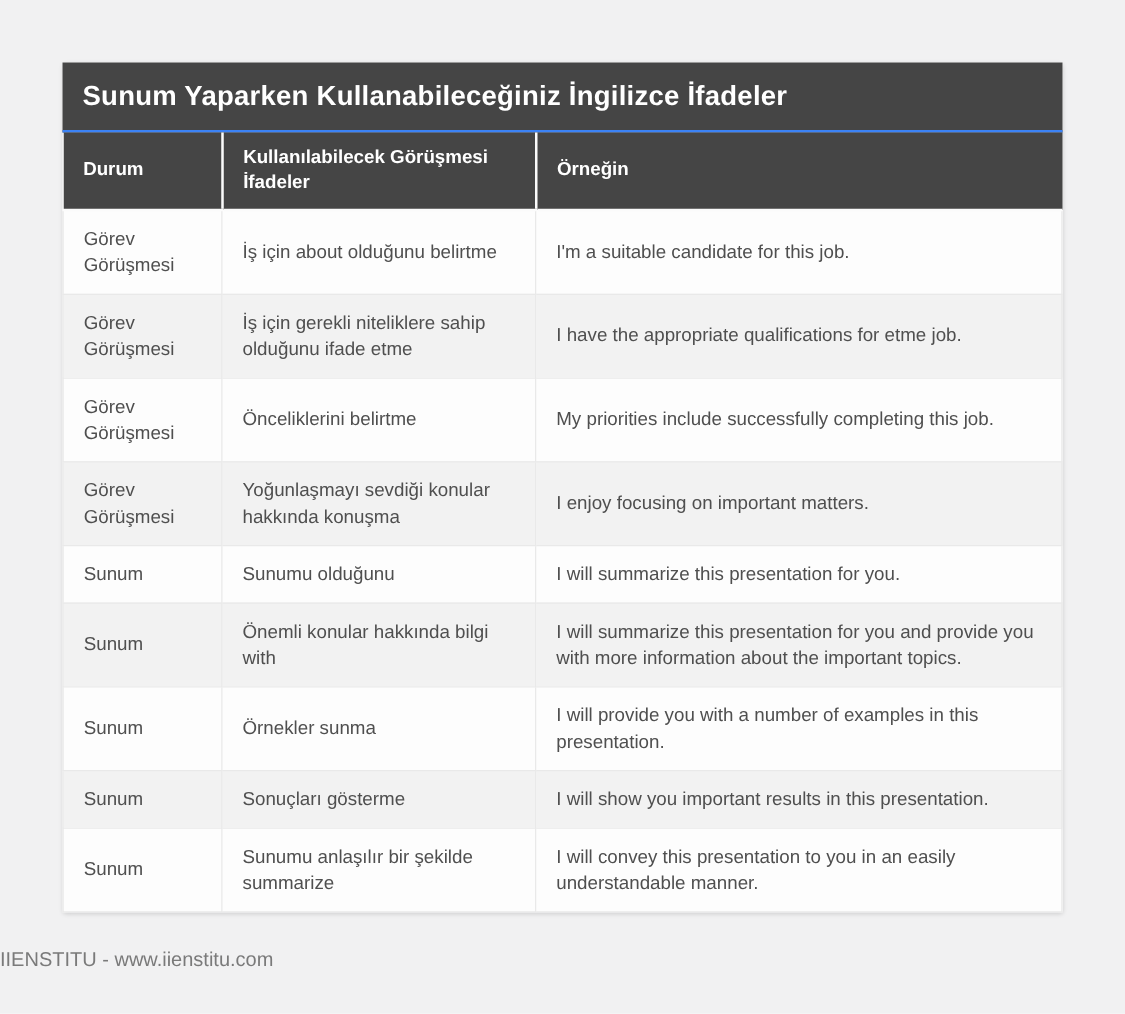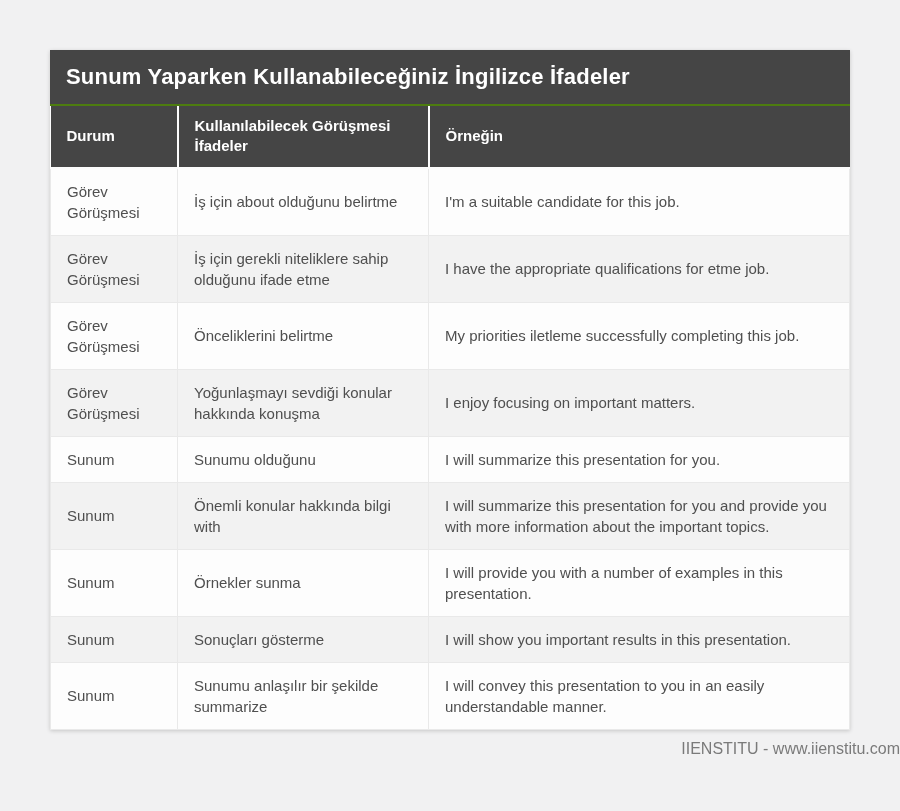--- a/index.html
+++ b/index.html
@@ -23,21 +23,21 @@
   .table-card{
     position:absolute;left:50px;top:50px;width:800px;
     box-shadow:0 1px 4px rgba(0,0,0,0.18);
     background:var(--row-white);
   }
   .title-bar{
     background:var(--title-header-bg);
     color:var(--header-text);
     font-size:22px;font-weight:bold;
     padding:14px 16px;
-    border-bottom:2px solid #4d7c0f;
+    border-bottom:2px solid #3b82f6;
     letter-spacing:0.2px;
   }
   table{
     width:100%;border-collapse:collapse;table-layout:fixed;
   }
   col.c1{width:127px;}
   col.c2{width:251px;}
   thead th{
     background:var(--title-header-bg);
     color:var(--header-text);
@@ -47,22 +47,22 @@
   }
   thead th + th{border-left:2px solid #fbfbfb;}
   tbody td{
     font-size:15px;color:var(--body-text);
     padding:12px 16px;line-height:1.4;vertical-align:middle;
     border:1px solid var(--grid-line);
   }
   tbody tr:nth-child(odd) td{background:var(--row-white);}
   tbody tr:nth-child(even) td{background:var(--row-gray);}
   .footer{
-    position:absolute;top:740px;left:0;width:100%;
-    text-align:right;font-size:16px;color:var(--footer-text);
+    position:absolute;top:760px;left:0;width:100%;
+    text-align:left;font-size:16px;color:var(--footer-text);
   }
 </style>
 </head>
 <body>
 
 <div class="table-card">
   <div class="title-bar">Sunum Yaparken Kullanabileceğiniz İngilizce İfadeler</div>
   <table>
     <colgroup>
       <col class="c1">
@@ -83,21 +83,21 @@
           <td>I'm a suitable candidate for this job.</td>
         </tr>
         <tr>
           <td>Görev Görüşmesi</td>
           <td>İş için gerekli niteliklere sahip olduğunu ifade etme</td>
           <td>I have the appropriate qualifications for etme job.</td>
         </tr>
         <tr>
           <td>Görev Görüşmesi</td>
           <td>Önceliklerini belirtme</td>
-          <td>My priorities iletleme successfully completing this job.</td>
+          <td>My priorities include successfully completing this job.</td>
         </tr>
         <tr>
           <td>Görev Görüşmesi</td>
           <td>Yoğunlaşmayı sevdiği konular hakkında konuşma</td>
           <td>I enjoy focusing on important matters.</td>
         </tr>
         <tr>
           <td>Sunum</td>
           <td>Sunumu olduğunu</td>
           <td>I will summarize this presentation for you.</td>

